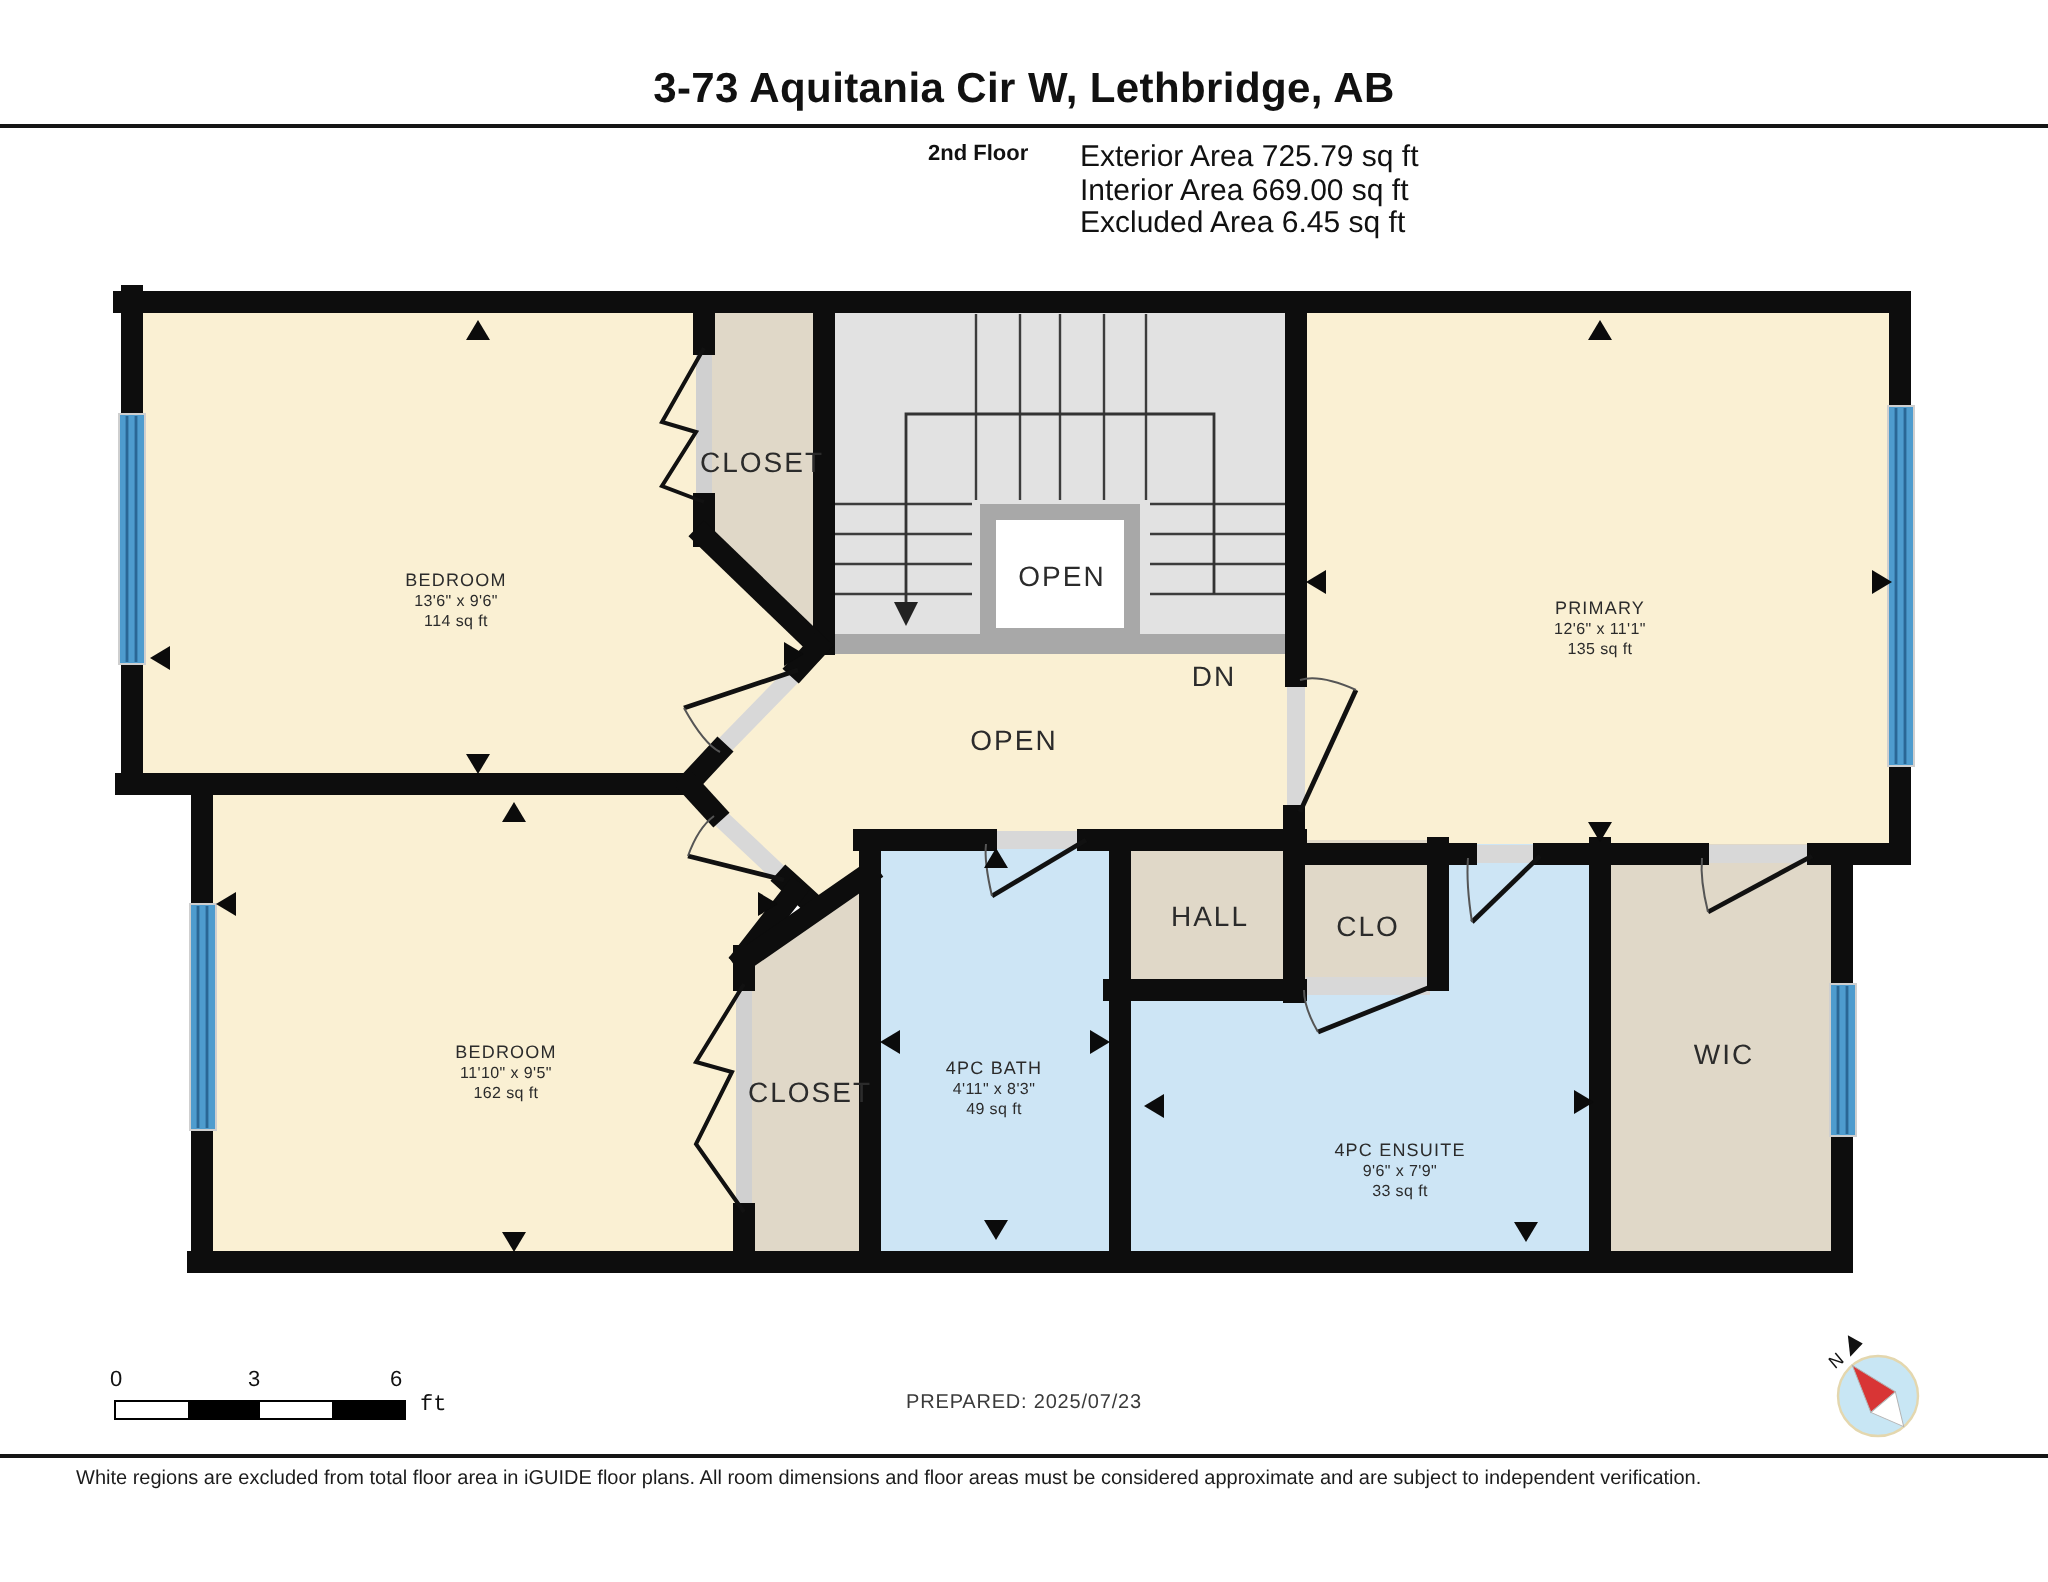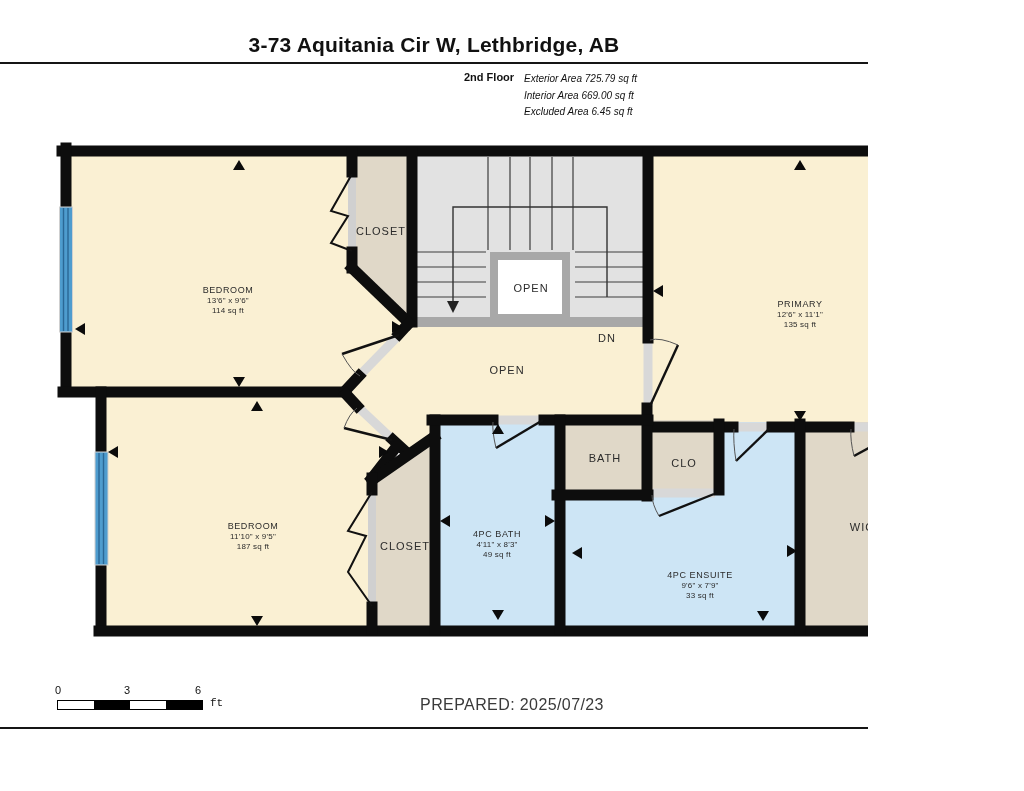--- a/index.html
+++ b/index.html
@@ -1,39 +1,39 @@
 <!DOCTYPE html>
 <html><head>
 <meta charset="utf-8">
 <style>
   html,body{margin:0;padding:0;background:#fff;}
-  #screen{position:relative;width:868px;height:791px;background:#fff;overflow:hidden;
+  #screen{position:relative;width:1024px;height:791px;background:#fff;overflow:hidden;
           font-family:"Liberation Sans",sans-serif;color:#111;}
   .title{position:absolute;top:33px;left:0;width:100%;text-align:center;
          font-size:21px;font-weight:bold;letter-spacing:.2px;}
   .rule{position:absolute;left:0;width:1024px;height:2px;background:#151515;}
   .rule-top{top:62px;}
   .rule-bottom{top:727px;}
   .floor-label{position:absolute;top:71px;left:464px;font-size:11px;font-weight:bold;}
-  .area-lines{position:absolute;top:71px;left:524px;font-size:10px;line-height:16.5px;font-style:italic;}
+  .area-lines{position:absolute;top:71px;left:540px;font-size:15px;line-height:16.5px;}
   #plan{position:absolute;left:0;top:0;width:1024px;height:791px;}
   .label{position:absolute;transform:translate(-50%,-50%);text-align:center;
          color:#2b2b2b;white-space:nowrap;}
   .room-label{line-height:10.5px;}
   .room-name{font-size:9px;letter-spacing:.6px;margin-top:47px;}
   .room-sub{font-size:8px;letter-spacing:.2px;}
-  .small-label{font-size:11px;letter-spacing:1px;}
+  .small-label{font-size:14px;letter-spacing:1px;}
   .tick{position:absolute;font-size:11px;}
   .bar{position:absolute;left:57px;top:700px;width:144px;height:8px;border:1px solid #000;display:flex;}
   .seg{flex:1;}
   .seg.b{background:#000;}
   .seg.w{background:#fff;}
   .unit{position:absolute;left:210px;top:697px;font-size:11px;font-family:Liberation Mono, monospace;}
   .prepared{position:absolute;left:512px;top:696px;transform:translateX(-50%);
-            font-size:16px;color:#3a3a3a;letter-spacing:.4px;}
+            font-size:10px;color:#3a3a3a;letter-spacing:.4px;}
   .disclaimer{position:absolute;top:734px;left:38px;font-size:10px;color:#1c1c1c;}
   .compass{position:absolute;left:907px;top:664px;}
 </style>
 </head>
 <body>
 
 <div id="screen">
 
   <div class="title">3-73 Aquitania Cir W, Lethbridge, AB</div>
   <div class="rule rule-top"></div>
@@ -204,38 +204,38 @@
       <div class="room-sub">114 sq ft</div>
     </div>
     <div class="label room-label" style="left:800px;top:291px">
       <div class="room-name">PRIMARY</div>
       <div class="room-sub">12'6" x 11'1"</div>
       <div class="room-sub">135 sq ft</div>
     </div>
     <div class="label room-label" style="left:253px;top:513px">
       <div class="room-name">BEDROOM</div>
       <div class="room-sub">11'10" x 9'5"</div>
-      <div class="room-sub">187 sq ft</div>
+      <div class="room-sub">162 sq ft</div>
     </div>
     <div class="label room-label" style="left:497px;top:521px">
       <div class="room-name">4PC BATH</div>
       <div class="room-sub">4'11" x 8'3"</div>
       <div class="room-sub">49 sq ft</div>
     </div>
     <div class="label room-label" style="left:700px;top:562px">
       <div class="room-name">4PC ENSUITE</div>
       <div class="room-sub">9'6" x 7'9"</div>
       <div class="room-sub">33 sq ft</div>
     </div>
     <div class="label small-label" style="left:381px;top:231px">CLOSET</div>
     <div class="label small-label" style="left:405px;top:546px">CLOSET</div>
     <div class="label small-label" style="left:531px;top:288px">OPEN</div>
     <div class="label small-label" style="left:507px;top:370px">OPEN</div>
     <div class="label small-label" style="left:607px;top:338px">DN</div>
-    <div class="label small-label" style="left:605px;top:458px">BATH</div>
+    <div class="label small-label" style="left:605px;top:458px">HALL</div>
     <div class="label small-label" style="left:684px;top:463px">CLO</div>
     <div class="label small-label" style="left:862px;top:527px">WIC</div>
   </div>
 
   <div>
     <span class="tick" style="left:55px;top:684px">0</span>
     <span class="tick" style="left:124px;top:684px">3</span>
     <span class="tick" style="left:195px;top:684px">6</span>
     <div class="bar">
       <span class="seg w"></span>
@@ -252,14 +252,15 @@
     <circle cx="32" cy="34" r="20" fill="#c8e6f4" stroke="#e4d7ae" stroke-width="1.2"></circle>
     <g transform="rotate(-40 32 34)">
       <polygon points="32,14 24,38 40,38" fill="#d83535" stroke="#b4b4b4" stroke-width="0.5"></polygon>
       <polygon points="32,54 24,38 40,38" fill="#ffffff" stroke="#b4b4b4" stroke-width="0.5"></polygon>
       <text x="24" y="10" font-size="9" fill="#111" font-family="Liberation Sans, sans-serif">N</text>
       <polygon points="40,1 34,10 43,9" fill="#111"></polygon>
     </g>
   </svg>
 
   <div class="rule rule-bottom"></div>
+  <div class="disclaimer">White regions are excluded from total floor area in iGUIDE floor plans. All room dimensions and floor areas must be considered approximate and are subject to independent verification.</div>
 
 </div>
 
 </body></html>

